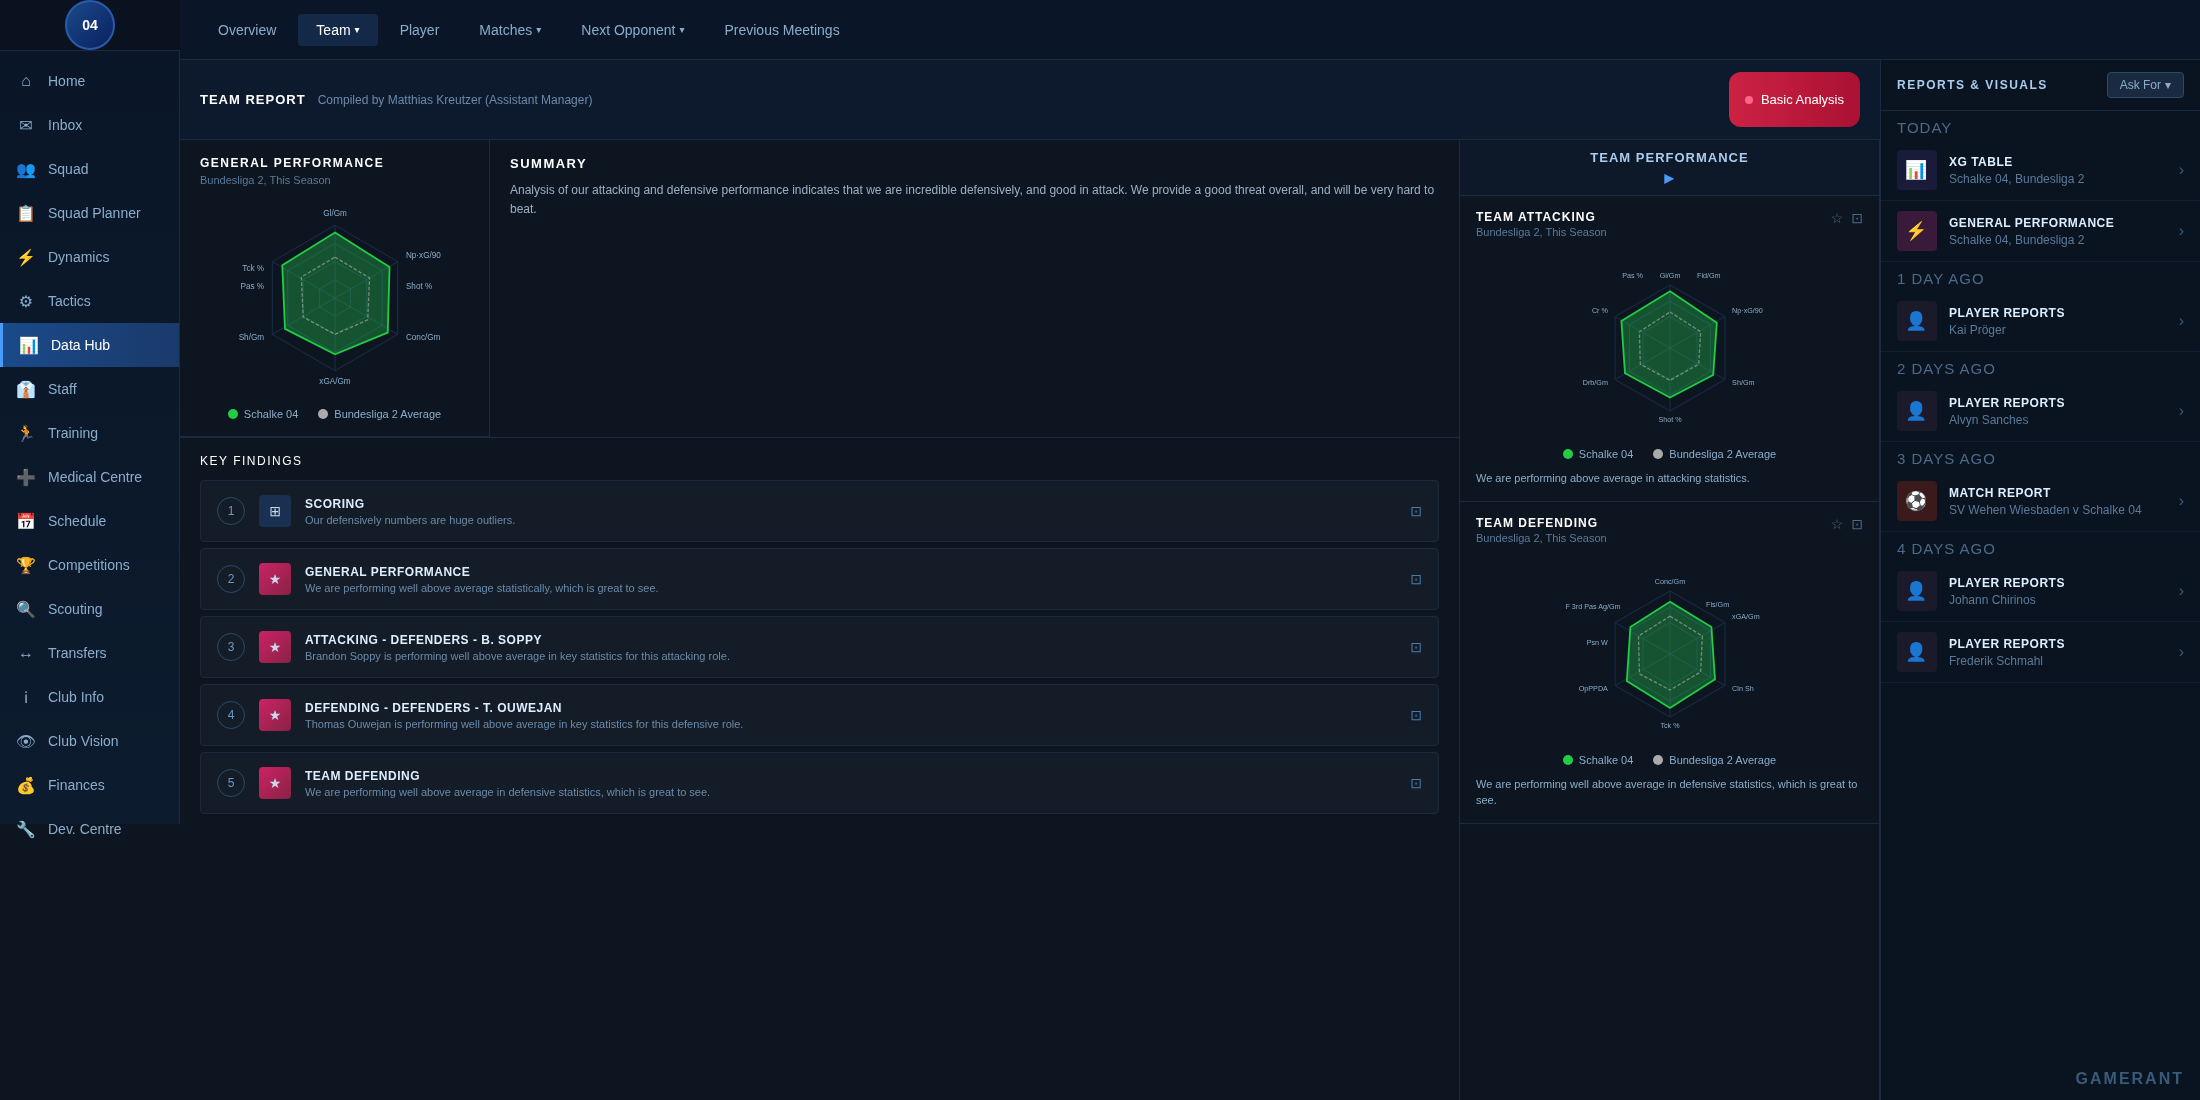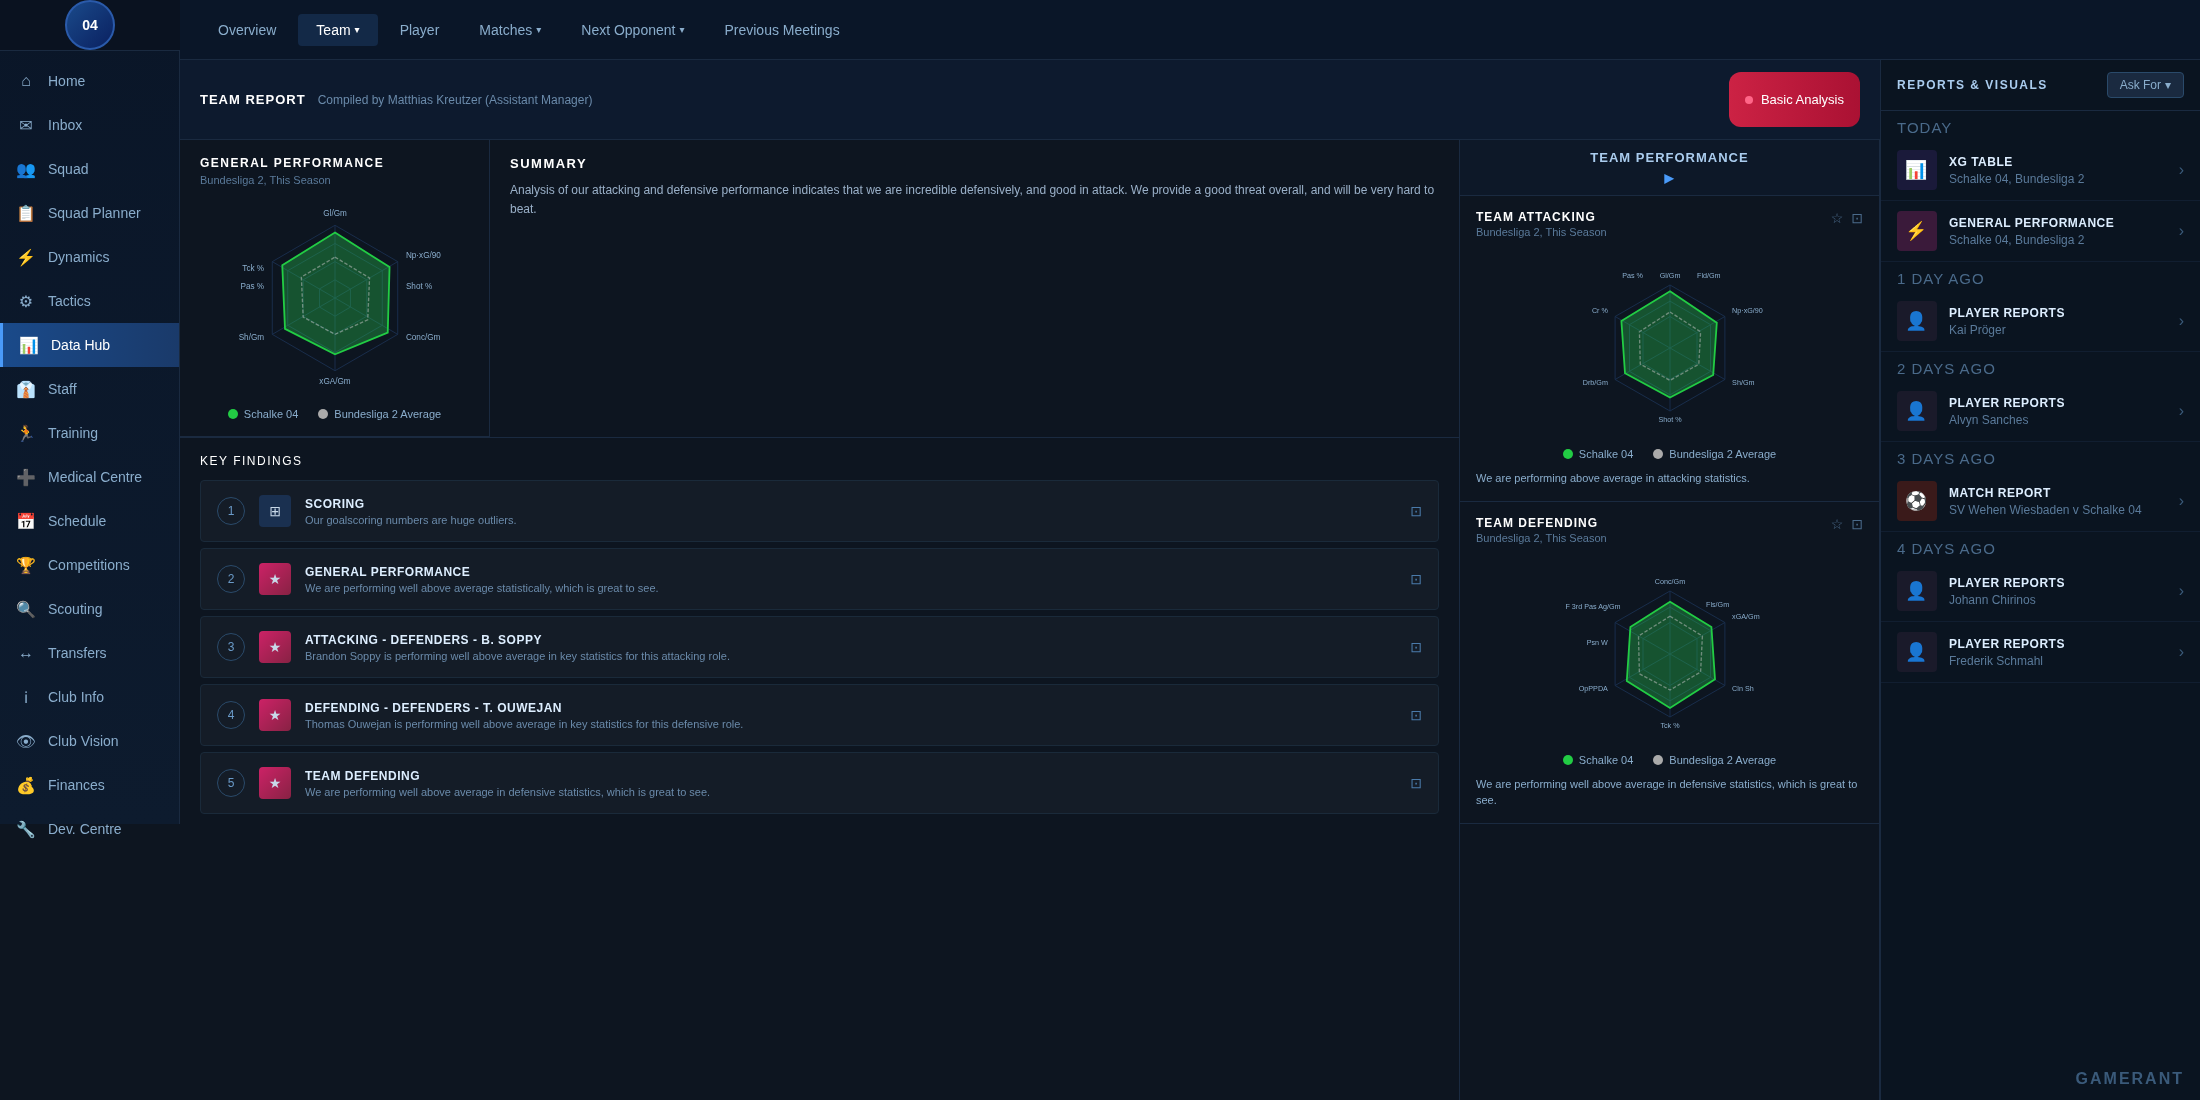--- a/index.html
+++ b/index.html
@@ -649,21 +649,21 @@
           </div>
 
           <div class="findings-section">
             <div class="findings-title">KEY FINDINGS</div>
             <div id="findings-list">
                 <div class="finding-item">
     <div class="finding-number">1</div>
     <div class="finding-icon" style="background: #1a3050;">⊞</div>
     <div class="finding-text">
       <div class="finding-name">SCORING</div>
-      <div class="finding-desc">Our goalscoring numbers are huge outliers.</div>
+      <div class="finding-desc">Our defensively numbers are huge outliers.</div>
     </div>
     <span class="finding-expand">⊡</span>
   </div>
                 <div class="finding-item">
     <div class="finding-number">2</div>
     <div class="finding-icon" style="background: linear-gradient(135deg, #cc2266, #882244);">★</div>
     <div class="finding-text">
       <div class="finding-name">GENERAL PERFORMANCE</div>
       <div class="finding-desc">We are performing well above average statistically, which is great to see.</div>
     </div>

